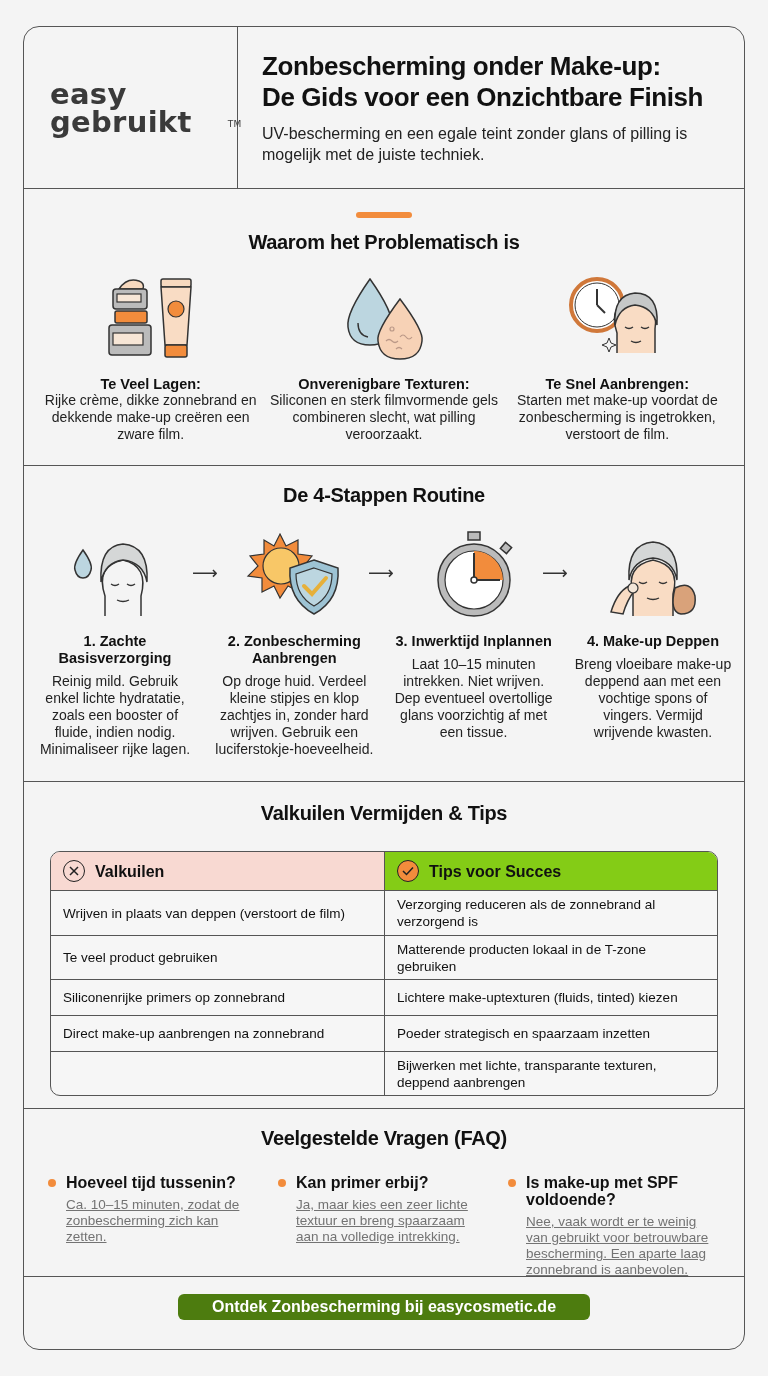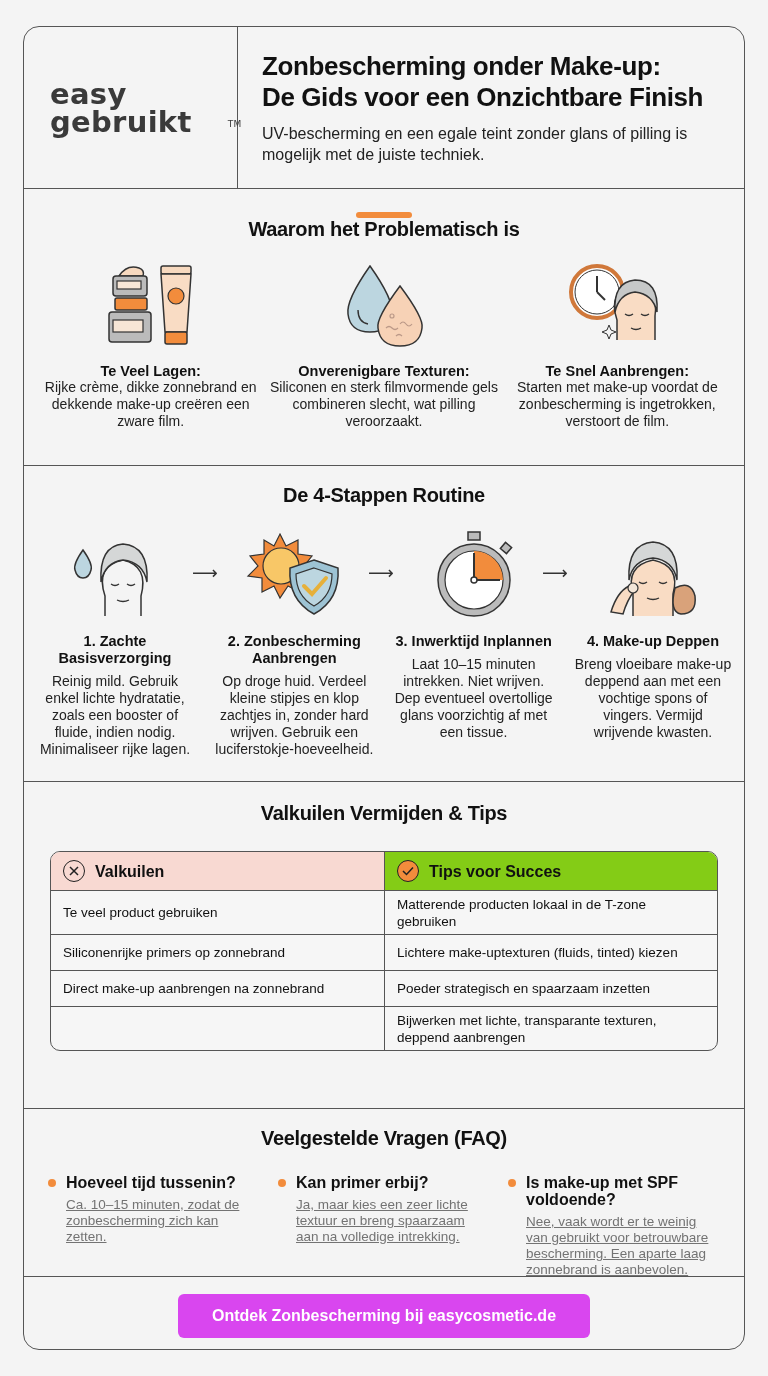--- a/index.html
+++ b/index.html
@@ -14,21 +14,21 @@
   .logo sup { font-size: 9px; vertical-align: top; position: relative; top: 2px; font-weight: normal; margin-left: 36px; }
   .title-cell { flex: 1; padding: 24px 0 0 24px; }
   .title { font-size: 26px; font-weight: bold; line-height: 31px; letter-spacing: -0.4px; }
   .subtitle { font-size: 16px; line-height: 21px; color: #222; margin-top: 10px; }
 
   .section { border-bottom: 1.5px solid #555; position: relative; }
   .sec-title { text-align: center; font-weight: bold; font-size: 20px; letter-spacing: -0.3px; }
   .accent-bar { width: 56px; height: 6px; border-radius: 3px; background: #f28c3c; margin: 0 auto; }
 
   .problems { height: 277px; padding-top: 23px; }
-  .problems .sec-title { margin-top: 0; }
+  .problems .sec-title { margin-top: 13px; }
   .prob-row { display: flex; justify-content: space-around; margin-top: 14px; padding: 0 10px; }
   .prob { width: 230px; text-align: center; }
   .prob .icon { height: 100px; display: flex; justify-content: center; align-items: center; }
   .prob .h { font-weight: bold; font-size: 14.5px; margin-top: 8px; }
   .prob .t { font-size: 14px; line-height: 17px; color: #222; }
 
   .steps { height: 316px; padding-top: 18px; }
   .step-row { display: flex; justify-content: space-between; margin-top: 20px; padding: 0 12px; }
   .step { width: 158px; text-align: center; }
   .step .icon { height: 96px; display: flex; justify-content: center; align-items: center; position: relative; }
@@ -49,21 +49,21 @@
   .hicon { width: 22px; height: 22px; border-radius: 50%; border: 1.5px solid #222; display: inline-flex; align-items: center; justify-content: center; margin-right: 10px; }
 
   .faq { height: 168px; padding-top: 18px; }
   .faq-row { display: flex; justify-content: space-between; margin-top: 24px; padding: 0 24px; }
   .faq-item { width: 212px; position: relative; padding-left: 18px; }
   .faq-item .dot { position: absolute; left: 0; top: 5px; width: 8px; height: 8px; border-radius: 50%; background: #f28c3c; }
   .faq-item .q { font-weight: bold; font-size: 16px; line-height: 17px; }
   .faq-item .a { font-size: 13.5px; line-height: 16px; color: #737373; margin-top: 6px; text-decoration: underline; }
 
   .cta-wrap { display: flex; justify-content: center; padding-top: 17px; }
-  .cta { background: #d946ef; color: #fff; font-weight: bold; font-size: 16px; width: 412px; height: 44px; border-radius: 6px; border: none; display: flex; align-items: center; justify-content: center; font-family: "Liberation Sans", sans-serif; }
+  .cta { background: #4d7c0f; color: #fff; font-weight: bold; font-size: 16px; width: 412px; height: 26px; border-radius: 6px; border: none; display: flex; align-items: center; justify-content: center; font-family: "Liberation Sans", sans-serif; }
 </style>
 </head>
 <body>
 
 <div class="card">
 
   <div class="header">
     <div class="logo-cell">
       <div class="logo">
         <div>easy</div>
@@ -216,20 +216,24 @@
         </div>
         <div class="td r th">
           <span class="hicon" style="background:#f28c3c">
             <svg width="12" height="10" viewBox="0 0 12 10">
                 <path d="M1 5 L4.5 8.5 L11 1.5" fill="none" stroke="#222" stroke-width="1.5"></path>
               </svg>
           </span>
           <span>Tips voor Succes</span>
         </div>
       </div>
+      <div class="tr" style="height:45px">
+        <div class="td l">Wrijven in plaats van deppen (verstoort de film)</div>
+        <div class="td r">Verzorging reduceren als de zonnebrand al verzorgend is</div>
+      </div>
       <div class="tr" style="height:44px">
         <div class="td l">Te veel product gebruiken</div>
         <div class="td r">Matterende producten lokaal in de T-zone gebruiken</div>
       </div>
       <div class="tr" style="height:36px">
         <div class="td l">Siliconenrijke primers op zonnebrand</div>
         <div class="td r">Lichtere make-uptexturen (fluids, tinted) kiezen</div>
       </div>
       <div class="tr" style="height:36px">
         <div class="td l">Direct make-up aanbrengen na zonnebrand</div>

